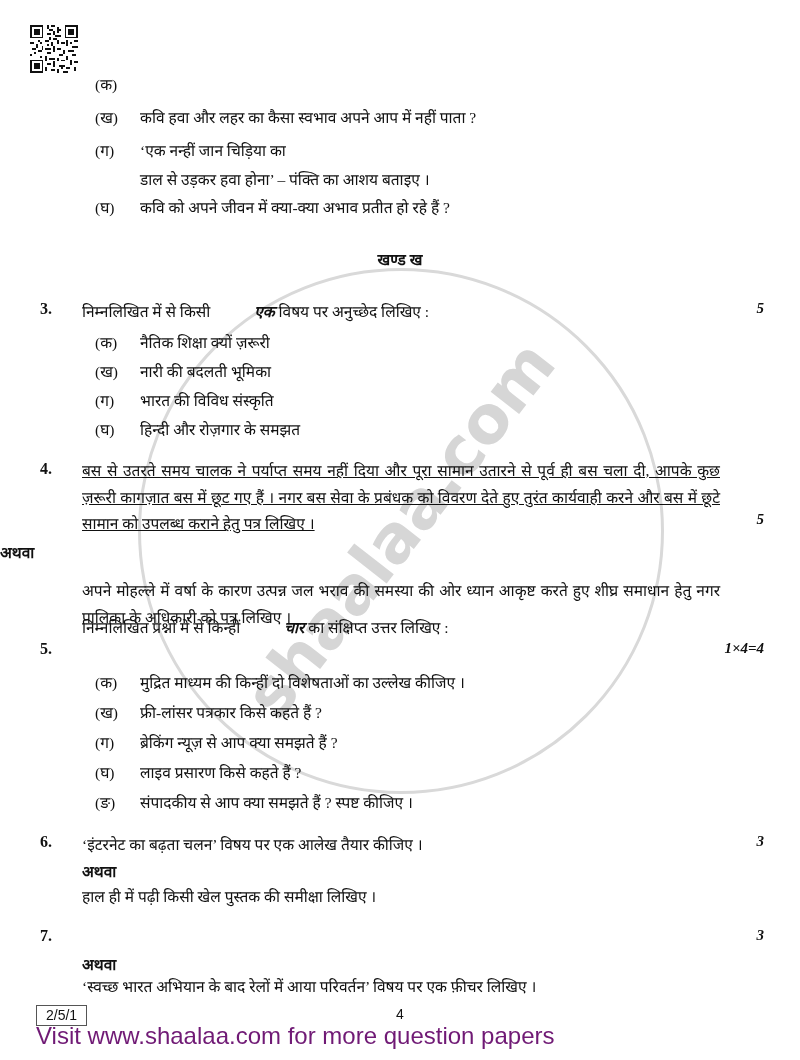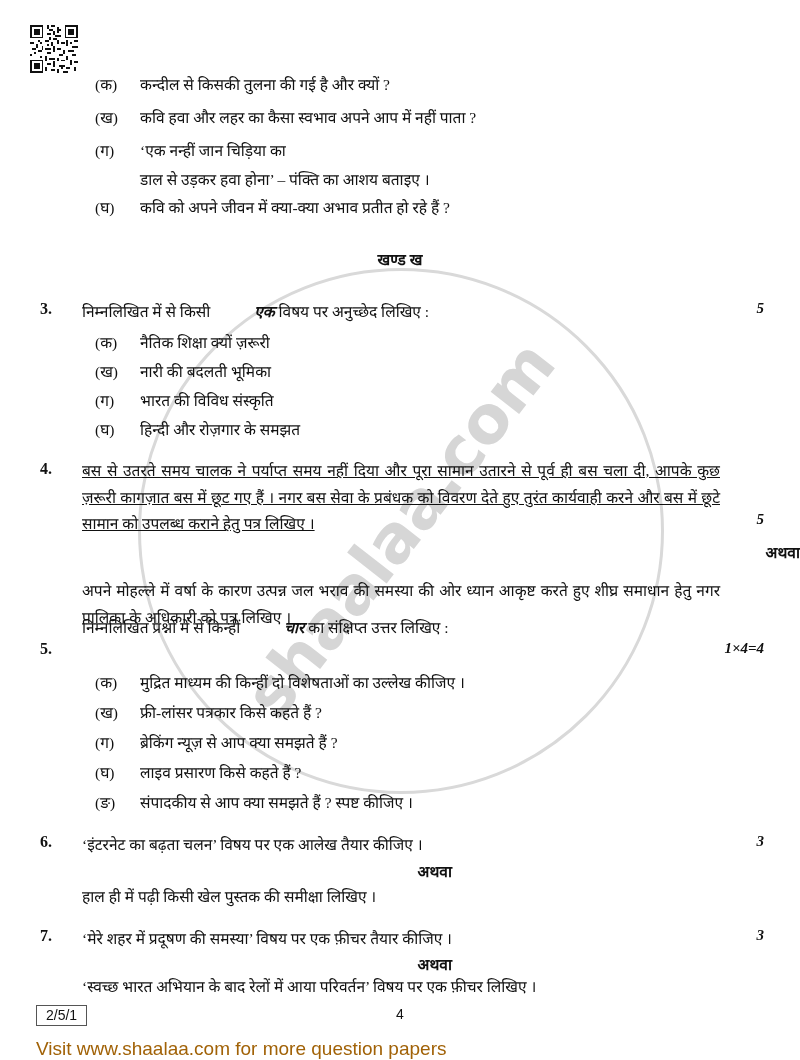--- a/index.html
+++ b/index.html
@@ -124,21 +124,21 @@
   .para.last-justify {
     text-align: justify;
     text-decoration: underline;
   }
 
   .center-bold {
     position: absolute;
     font-weight: 700;
     font-size: 15.5px;
     white-space: nowrap;
-    text-align: right;
+    text-align: left;
   }
 
   .section-head {
     position: absolute;
     width: 800px;
     left: 0;
     text-align: center;
     font-weight: 700;
     font-size: 15.5px;
   }
@@ -164,25 +164,24 @@
     text-align: center;
     font-family: "Liberation Sans", sans-serif;
     font-size: 14px;
     z-index: 4;
   }
   .footer-visit {
     position: absolute;
     left: 36px;
     top: 1022px;
     font-family: "Liberation Sans", "DejaVu Sans", sans-serif;
-    font-size: 19px;
-    color: #a16207;
+    font-size: 24px;
+    color: #701a75;
     white-space: nowrap;
     z-index: 5;
-    margin-top: 16px;
   }
 </style>
 </head>
 <body>
 
 <div class="page">
 
   <div class="watermark"></div>
   <div class="watermark-text">shaalaa.com</div>
 
@@ -257,21 +256,20 @@
       <rect x="9" y="10" width="1" height="1"></rect>
         <rect x="5" y="16" width="1" height="1"></rect>
       <rect x="2" y="14" width="1" height="1"></rect>
         <rect x="4" y="8" width="1" height="1"></rect>
     </g>
   </svg>
 
   <div class="content">
 
     <div class="lbl" style="top:73px">(क)</div>
-    <div class="txt" style="top:73px">कन्दील से किसकी तुलना की गई है और क्यों ?</div>
 
     <div class="lbl" style="top:106px">(ख)</div>
     <div class="txt" style="top:106px">कवि हवा और लहर का कैसा स्वभाव अपने आप में नहीं पाता ?</div>
 
     <div class="lbl" style="top:139px">(ग)</div>
     <div class="txt" style="top:139px">‘एक नन्हीं जान चिड़िया का</div>
 
     <div class="txt" style="top:168px">डाल से उड़कर हवा होना’ – पंक्ति का आशय बताइए ।</div>
 
     <div class="lbl" style="top:196px">(घ)</div>
@@ -324,21 +322,20 @@
 
     <div class="qnum" style="top:833px">6.</div>
     <div class="txt-wide" style="top:833px">‘इंटरनेट का बढ़ता चलन’ विषय पर एक आलेख तैयार कीजिए ।</div>
     <div class="marks" style="top:833px">3</div>
 
     <div class="center-bold" style="top:860px; left:82px; width:370px">अथवा</div>
 
     <div class="txt-wide" style="top:885px">हाल ही में पढ़ी किसी खेल पुस्तक की समीक्षा लिखिए ।</div>
 
     <div class="qnum" style="top:927px">7.</div>
-    <div class="txt-wide" style="top:927px">‘मेरे शहर में प्रदूषण की समस्या’ विषय पर एक फ़ीचर तैयार कीजिए ।</div>
     <div class="marks" style="top:927px">3</div>
 
     <div class="center-bold" style="top:953px; left:82px; width:370px">अथवा</div>
 
     <div class="txt-wide" style="top:975px">‘स्वच्छ भारत अभियान के बाद रेलों में आया परिवर्तन’ विषय पर एक फ़ीचर लिखिए ।</div>
 
   </div>
 
   <div class="footer-code">2/5/1</div>
   <div class="footer-pageno">4</div>

